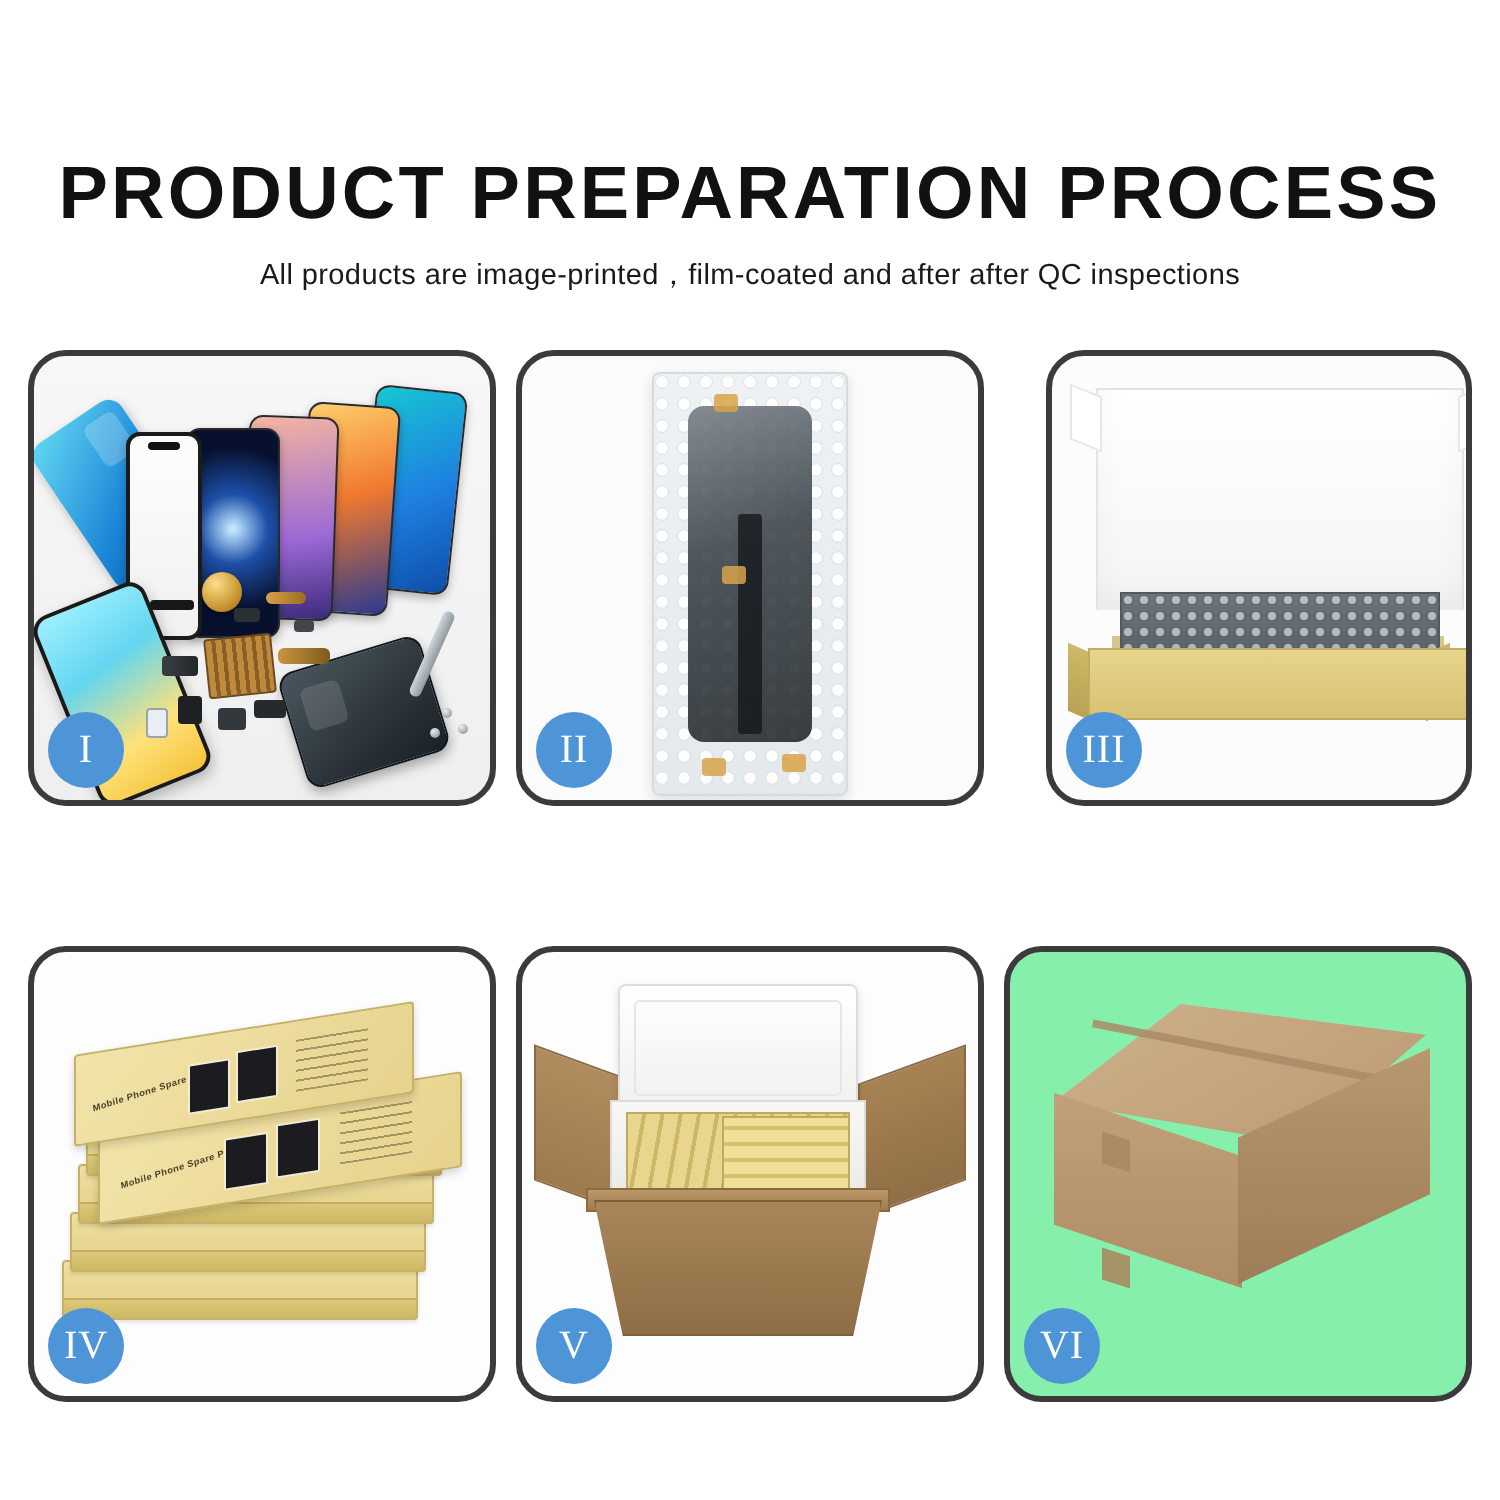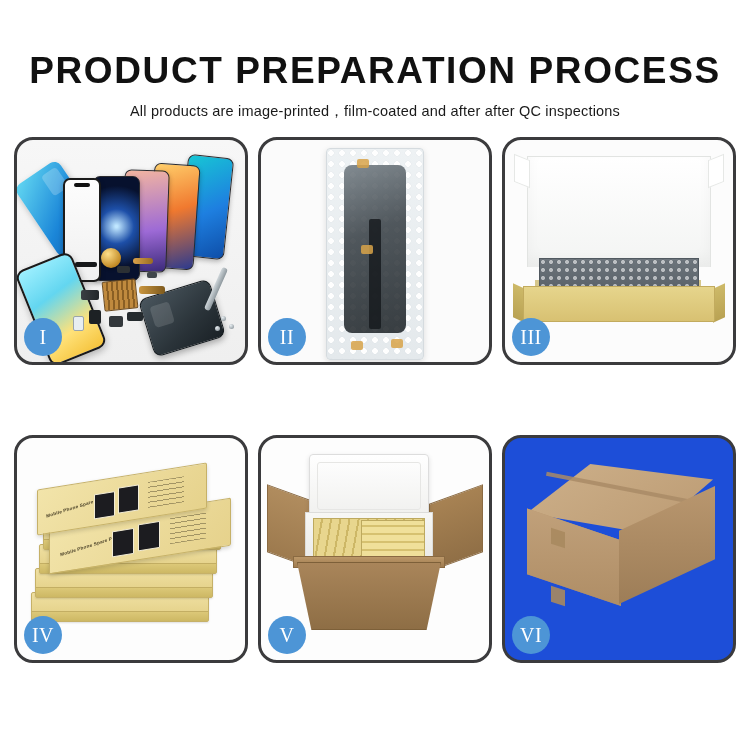--- a/index.html
+++ b/index.html
@@ -4,21 +4,21 @@
 <style>
   html,body{margin:0;padding:0;}
   body{
     width:750px;height:750px;background:#ffffff;
     font-family:"Liberation Sans","DejaVu Sans",sans-serif;
     overflow:hidden;position:relative;
   }
   .page{width:750px;height:750px;position:relative;}
 
   
-  .header{padding-top:52px;text-align:center;}
+  .header{padding-top:40px;text-align:center;margin-top:38px;}
   .title{
     font-size:37px;font-weight:700;letter-spacing:1.6px;
     color:#111111;line-height:1.05;white-space:nowrap;
   }
   .subtitle{
     margin-top:11px;font-size:14.5px;color:#1a1a1a;
     letter-spacing:.2px;white-space:nowrap;
   }
 
   
@@ -150,21 +150,21 @@
   }
   .flex-tail{
     position:absolute;left:50%;top:70px;transform:translateX(-50%);
     width:12px;height:110px;background:#14181b;opacity:.8;border-radius:2px;
   }
   .tape{position:absolute;width:12px;height:9px;background:#d8a349;opacity:.85;border-radius:2px;}
   .tp1{left:30px;top:10px;} .tp2{left:34px;top:96px;}
   .tp3{left:24px;top:192px;} .tp4{left:64px;top:190px;}
 
   
-  .p3{background:#fcfcfc;}
+  .p3{background:#fcfcfc;margin-left:21px;}
   .box3-lid{
     position:absolute;left:22px;top:16px;width:182px;height:110px;
     background:linear-gradient(#ffffff,#f3f4f3);
     border:1px solid #e2e4e2;border-bottom:none;
     box-shadow:inset 0 -8px 14px rgba(0,0,0,.04);
   }
   .box3-lid:before,.box3-lid:after{
     content:"";position:absolute;top:0;width:14px;height:26px;background:#ffffff;
     border:1px solid #e6e8e6;
   }
@@ -259,21 +259,21 @@
     background:linear-gradient(#a9855a,#8e6e45);
     border:1px solid #7d6039;
     clip-path:polygon(0 0,100% 0,90% 100%,10% 100%);
   }
   .v-lip{
     position:absolute;left:32px;top:118px;width:150px;height:10px;
     background:linear-gradient(#bb9768,#a07c50);border:1px solid #8a6a42;
   }
 
   
-  .p6{background:#1d4ed8;}
+  .p6{background:#86efac;}
   .c-top{
     position:absolute;left:22px;top:26px;width:186px;height:70px;
     background:linear-gradient(150deg,#cdb08a,#bb9a72);
     clip-path:polygon(34% 0,100% 22%,66% 100%,0 70%);
     border-radius:2px;
   }
   .c-seam{
     position:absolute;left:40px;top:48px;width:150px;height:4px;
     background:#a98b66;transform:rotate(11deg);opacity:.85;
   }

